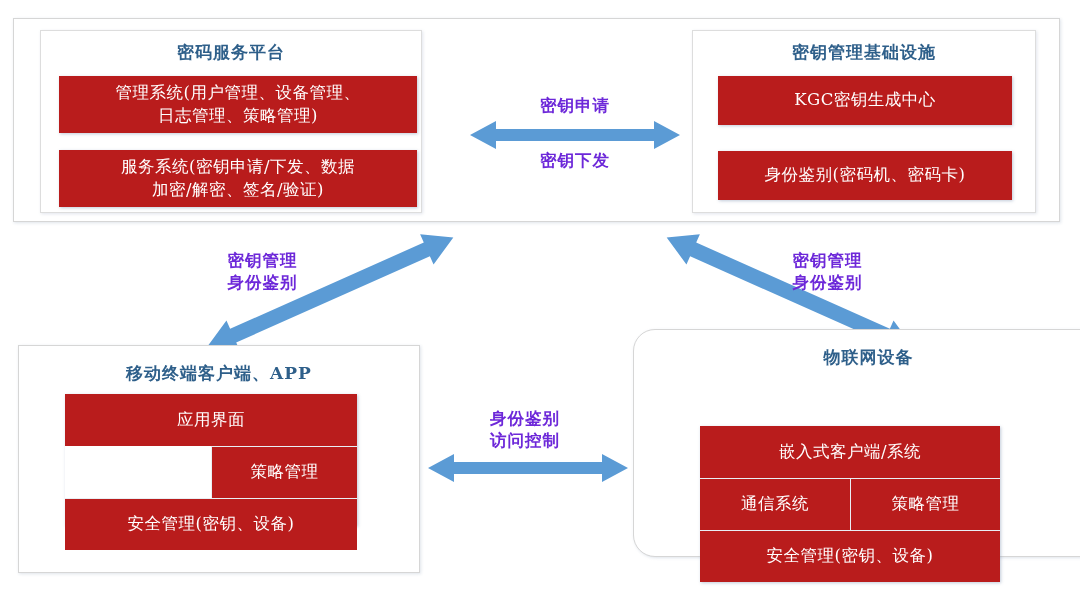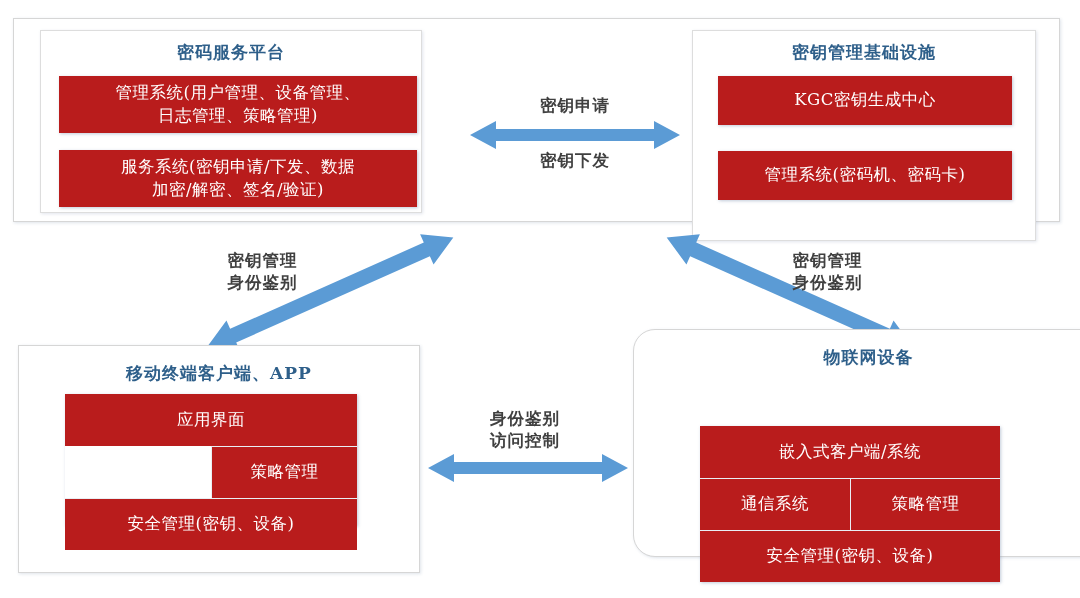--- a/index.html
+++ b/index.html
@@ -71,21 +71,21 @@
   .blue-group {
     position: absolute;
     box-shadow: 1px 1px 3px rgba(120,140,170,0.45);
   }
   .blue.div-top    { border-top: 1.5px solid #e9eef4; }
   .blue.div-left   { border-left: 1.5px solid #e9eef4; }
 
   
   .arrow-label {
     position: absolute;
-    color: #404040;
+    color: #6d28d9;
     font-family: "DejaVu Serif", "Liberation Serif", serif;
     font-weight: bold;
     font-size: 16.5px;
     line-height: 1.35;
     text-align: center;
     white-space: pre-line;
     letter-spacing: 1px;
   }
 
   
@@ -102,24 +102,24 @@
   <div class="panel" style="left:13px; top:18px; width:1047px; height:204px;"></div>
 
   <div class="inner-frame" style="left:40px; top:30px; width:382px; height:183px;">
     <div class="box-title" style="top:10px;">密码服务平台</div>
     <div class="blue" style="left:18px; top:45px; width:358px; height:57px; white-space:pre-line;">管理系统(用户管理、设备管理、
 日志管理、策略管理)</div>
     <div class="blue" style="left:18px; top:119px; width:358px; height:57px; white-space:pre-line;">服务系统(密钥申请/下发、数据
 加密/解密、签名/验证)</div>
   </div>
 
-  <div class="inner-frame" style="left:692px; top:30px; width:344px; height:211px;">
+  <div class="inner-frame" style="left:692px; top:30px; width:344px; height:183px;">
     <div class="box-title" style="top:10px;">密钥管理基础设施</div>
     <div class="blue" style="left:25px; top:45px; width:294px; height:49px;">KGC密钥生成中心</div>
-    <div class="blue" style="left:25px; top:120px; width:294px; height:49px;">管理系统(密码机、密码卡)</div>
+    <div class="blue" style="left:25px; top:120px; width:294px; height:49px;">身份鉴别(密码机、密码卡)</div>
   </div>
 
   <div class="arrow-label" style="left:470px; top:95px; width:210px;">密钥申请</div>
 
   <svg class="arrow-svg" style="left:470px; top:120px;" width="210" height="30" viewBox="0 0 210 30">
     <polygon points="0,15 26,1 26,9 184,9 184,1 210,15 184,29 184,21 26,21 26,29" fill="#5B9BD5"></polygon>
   </svg>
 
   <div class="arrow-label" style="left:470px; top:150px; width:210px;">密钥下发</div>
 

